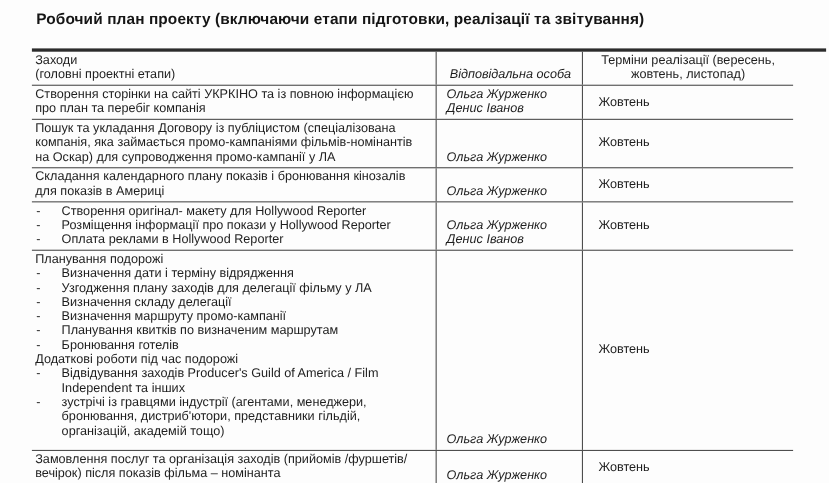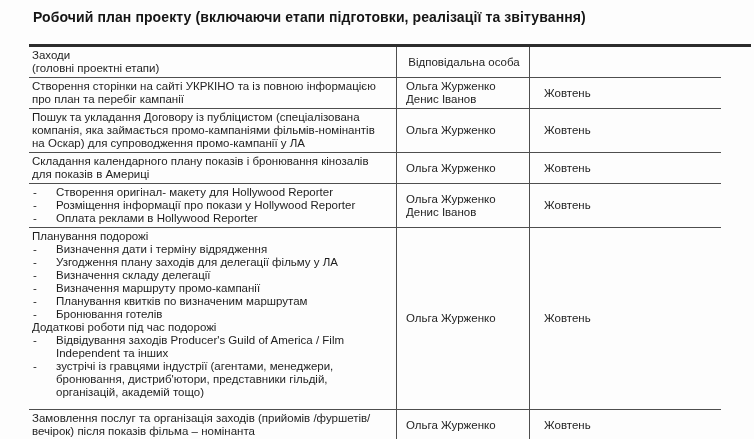--- a/index.html
+++ b/index.html
@@ -39,21 +39,21 @@
   }
   .c1 {
     width: 368px;
     border-right: 1.5px solid #4e4e4e;
     padding: 2px 6px 2px 3px;
   }
   .c2 {
     width: 133px;
     border-right: 1.5px solid #4e4e4e;
     padding: 2px 1px 2px 9px;
-    display: flex; flex-direction: column; justify-content: center;
+    display: flex; flex-direction: column; justify-content: flex-end; font-style: italic;
   }
   .c3 {
     flex: 1;
     padding: 2px 3px 2px 14px;
     display: flex; flex-direction: column; justify-content: center;
   }
   .thead { min-height: 28px; }
   .thead .c1 {
     display: flex; flex-direction: column; justify-content: center;
     text-align: left;
@@ -80,25 +80,29 @@
 <div class="worktable">
 
   <div class="row thead">
     <div class="c1">
       <div>Заходи</div>
       <div>(головні проектні етапи)</div>
     </div>
     <div class="c2">
       <div>Відповідальна особа</div>
     </div>
+    <div class="c3">
+      <div>Терміни реалізації (вересень,</div>
+      <div>жовтень, листопад)</div>
+    </div>
   </div>
 
   <div class="row r0">
     <div class="c1">
-      <div class="line"><span>Створення сторінки на сайті УКРКІНО та із повною інформацією про план та перебіг кампанії</span></div>
+      <div class="line"><span>Створення сторінки на сайті УКРКІНО та із повною інформацією про план та перебіг компанія</span></div>
     </div>
     <div class="c2">
       <div>Ольга Журженко</div>
       <div>Денис Іванов</div>
     </div>
     <div class="c3">
       <div>Жовтень</div>
     </div>
   </div>
 

